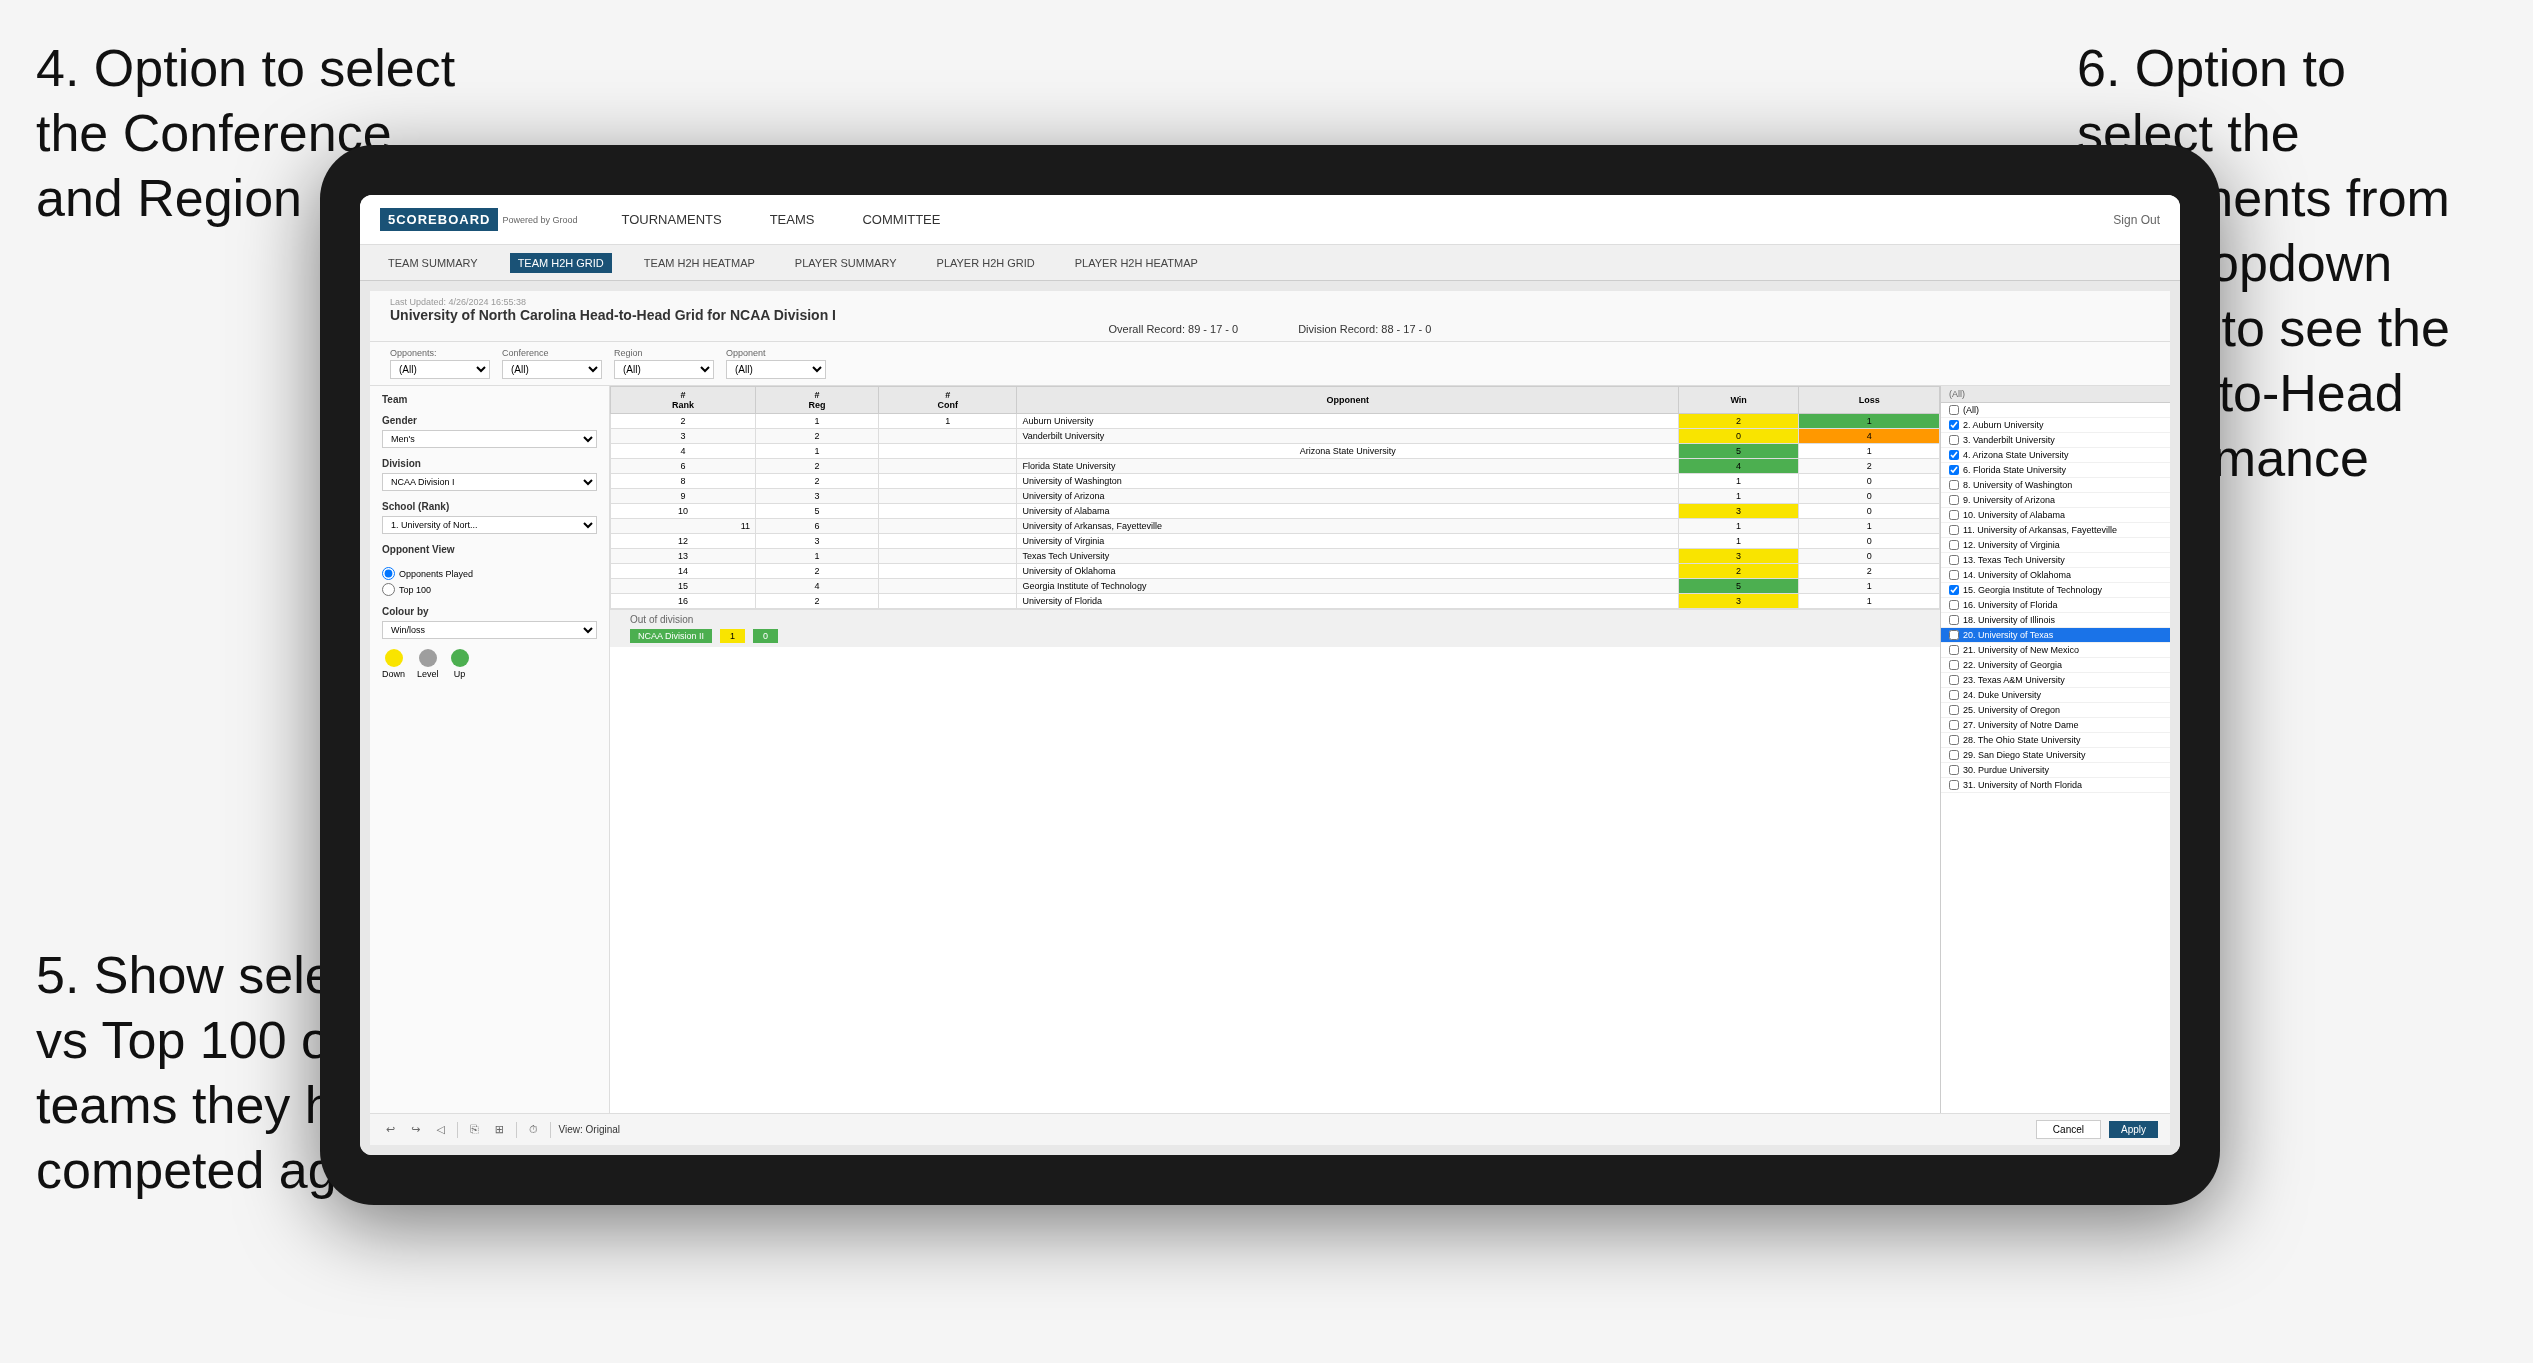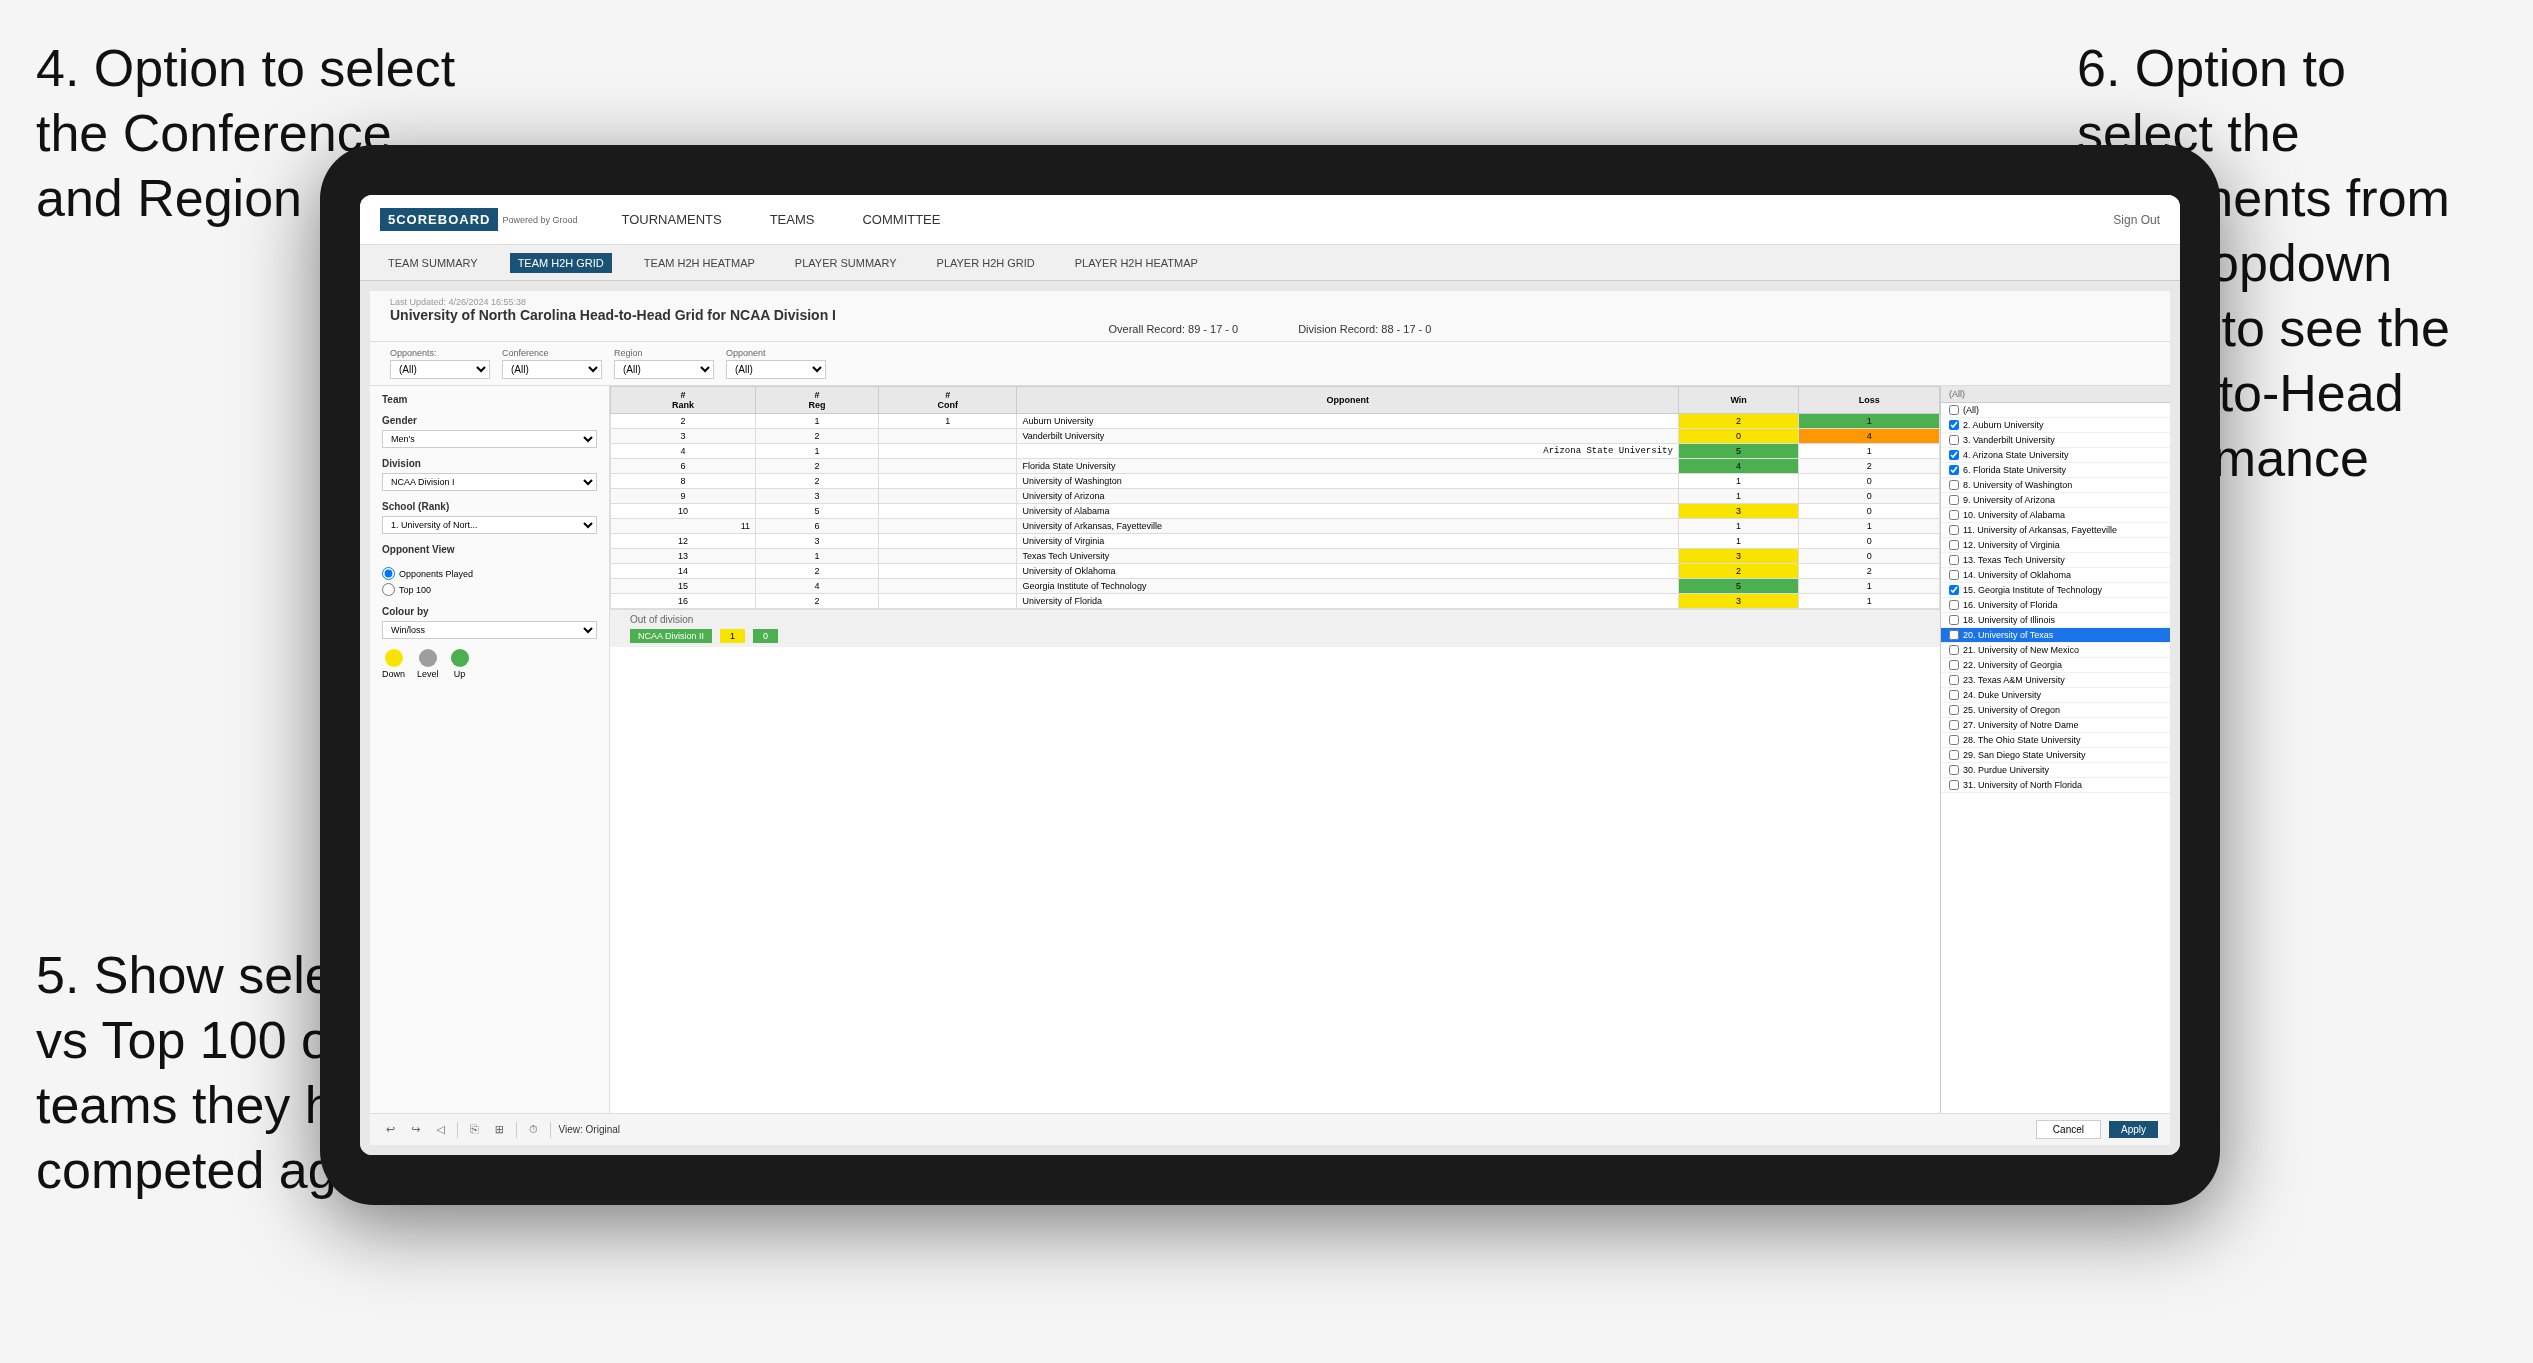--- a/index.html
+++ b/index.html
@@ -657,21 +657,21 @@
                       <td style="text-align: center;">2</td>
                       <td style="text-align: center;"></td>
                       <td style="text-align: left;">Vanderbilt University</td>
                       <td style="background: rgb(249, 228, 0); text-align: center;">0</td>
                       <td style="background: rgb(255, 152, 0); text-align: center;">4</td>
                     </tr>
                     <tr>
                       <td style="text-align: center;">4</td>
                       <td style="text-align: center;">1</td>
                       <td style="text-align: center;"></td>
-                      <td style="text-align: right; font-family: Liberation Mono, monospace;">Arizona State University</td>
+                      <td style="text-align: center;">Arizona State University</td>
                       <td style="background: rgb(76, 175, 80); text-align: center;">5</td>
                       <td style="text-align: center;">1</td>
                     </tr>
                     <tr>
                       <td style="text-align: center;">6</td>
                       <td style="text-align: center;">2</td>
                       <td style="text-align: center;"></td>
                       <td style="text-align: left;">Florida State University</td>
                       <td style="background: rgb(76, 175, 80); text-align: center;">4</td>
                       <td style="text-align: center;">2</td>

